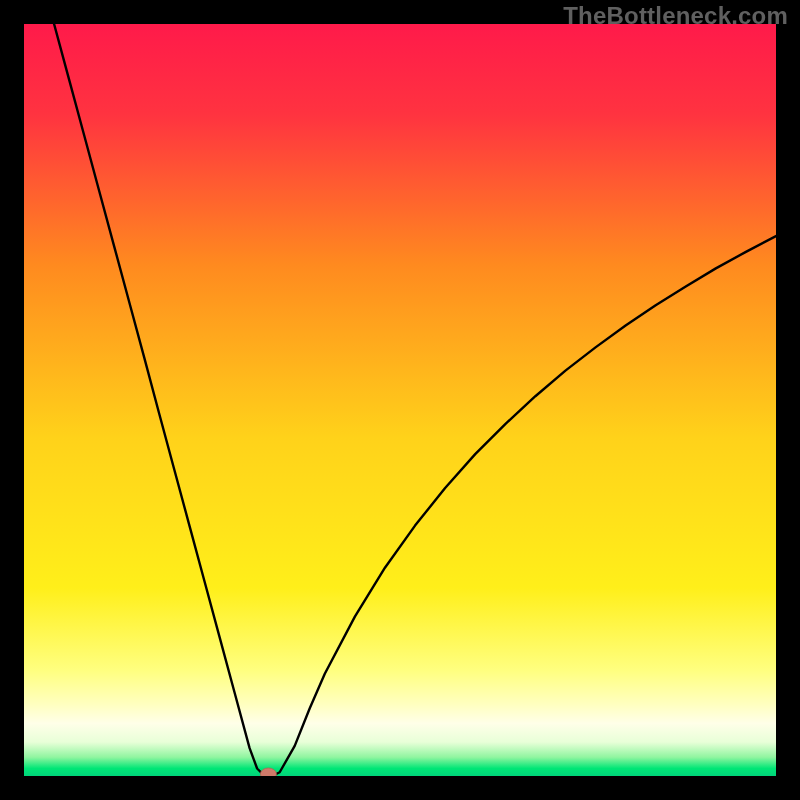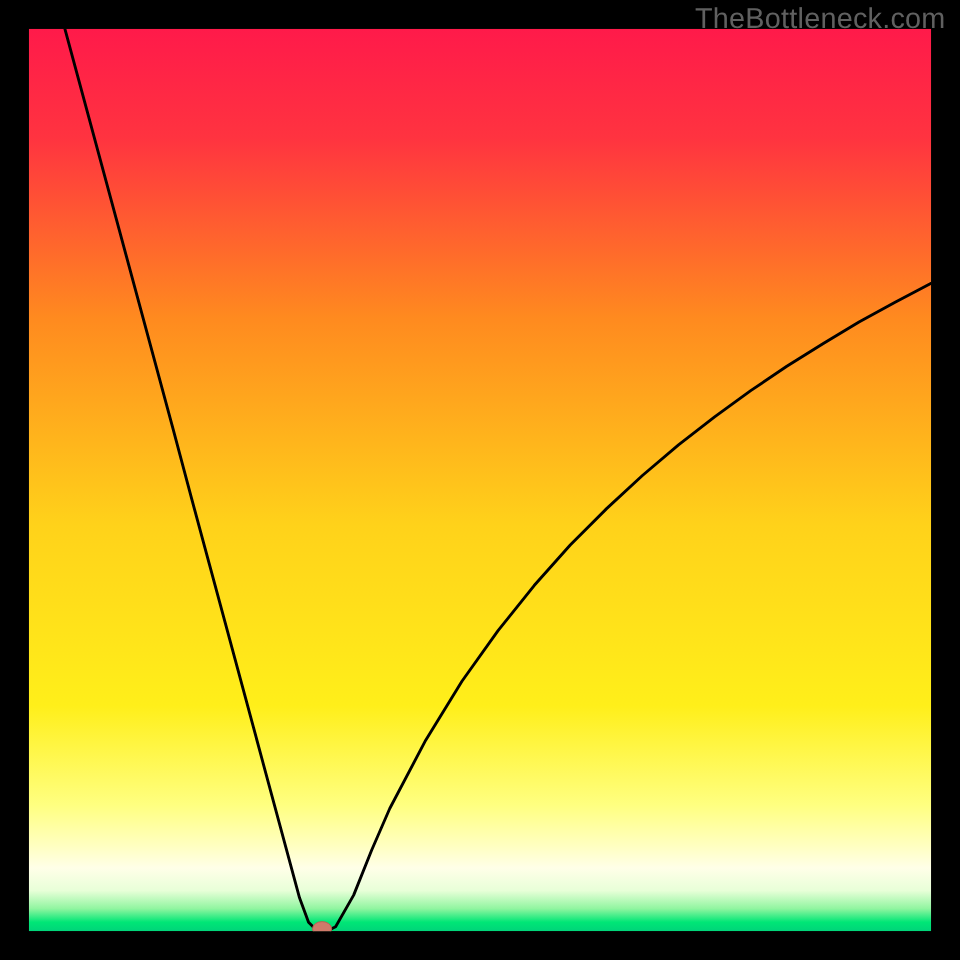--- a/index.html
+++ b/index.html
@@ -15,21 +15,21 @@
     height: 800px;
     background: #000;
     position: relative;
   }
   .watermark {
     position: absolute;
     top: 2px;
     right: 12px;
     color: #606060;
     font-size: 24px;
-    font-weight: 400;
+    font-weight: 700;
     letter-spacing: 0.2px;
     z-index: 10;
   }
   .plot {
     position: absolute;
     left: 24px;
     top: 24px;
     width: 752px;
     height: 752px;
   }

